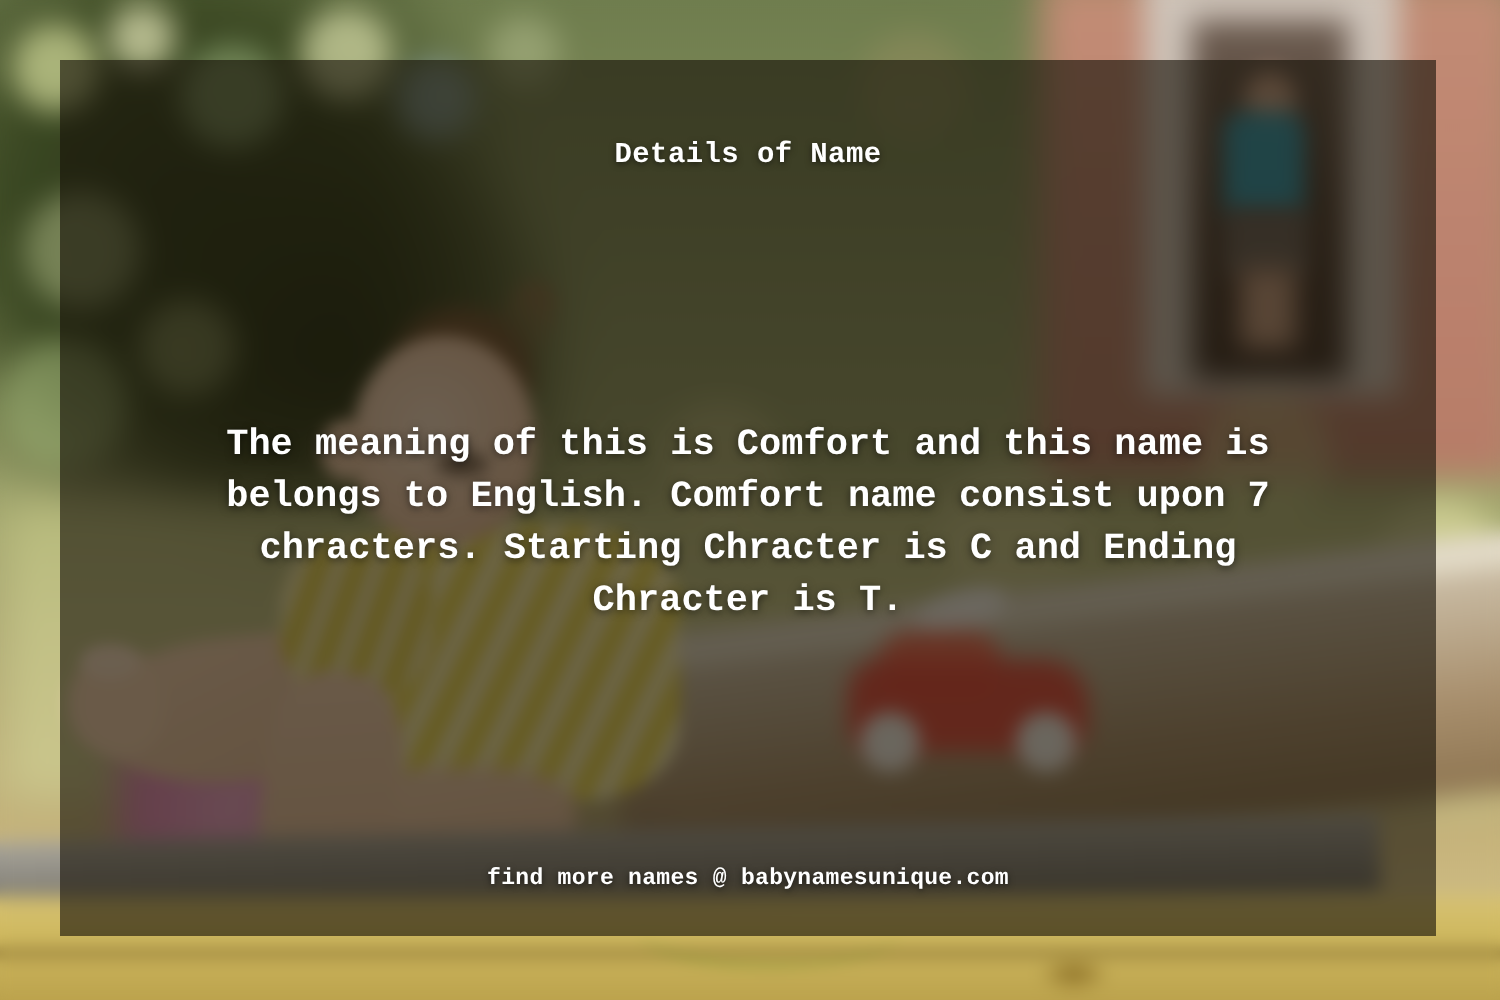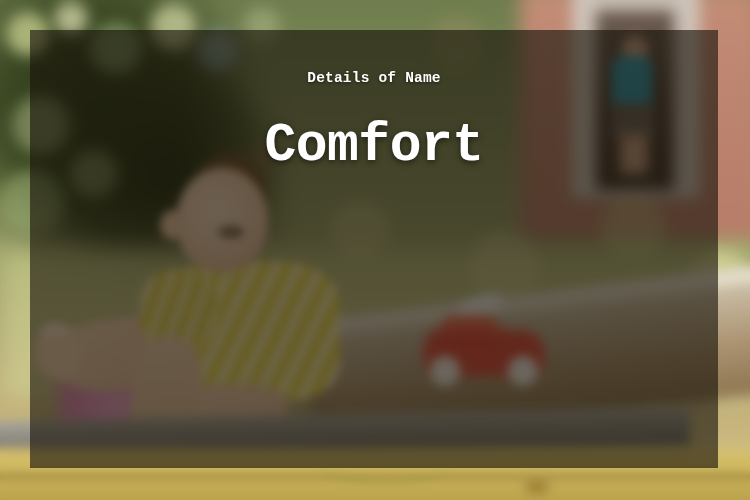--- a/index.html
+++ b/index.html
@@ -418,18 +418,19 @@
     <div class="photo-layer bg-grass-wire"></div>
 
     <div class="photo-blur-pass"></div>
   </div>
 
   <div class="overlay-panel"></div>
 
   <div class="content">
     <div class="kicker">Details of Name</div>
 
-    <div class="name-title">Comfort</div>
-
-
+
+    <div class="description">The meaning of this is Comfort and this name is belongs to English. Comfort name consist upon 7 chracters. Starting Chracter is C and Ending Chracter is T.</div>
+
+    <div class="footer-note">find more names @ babynamesunique.com</div>
   </div>
 
 </div>
 
 </body></html>

